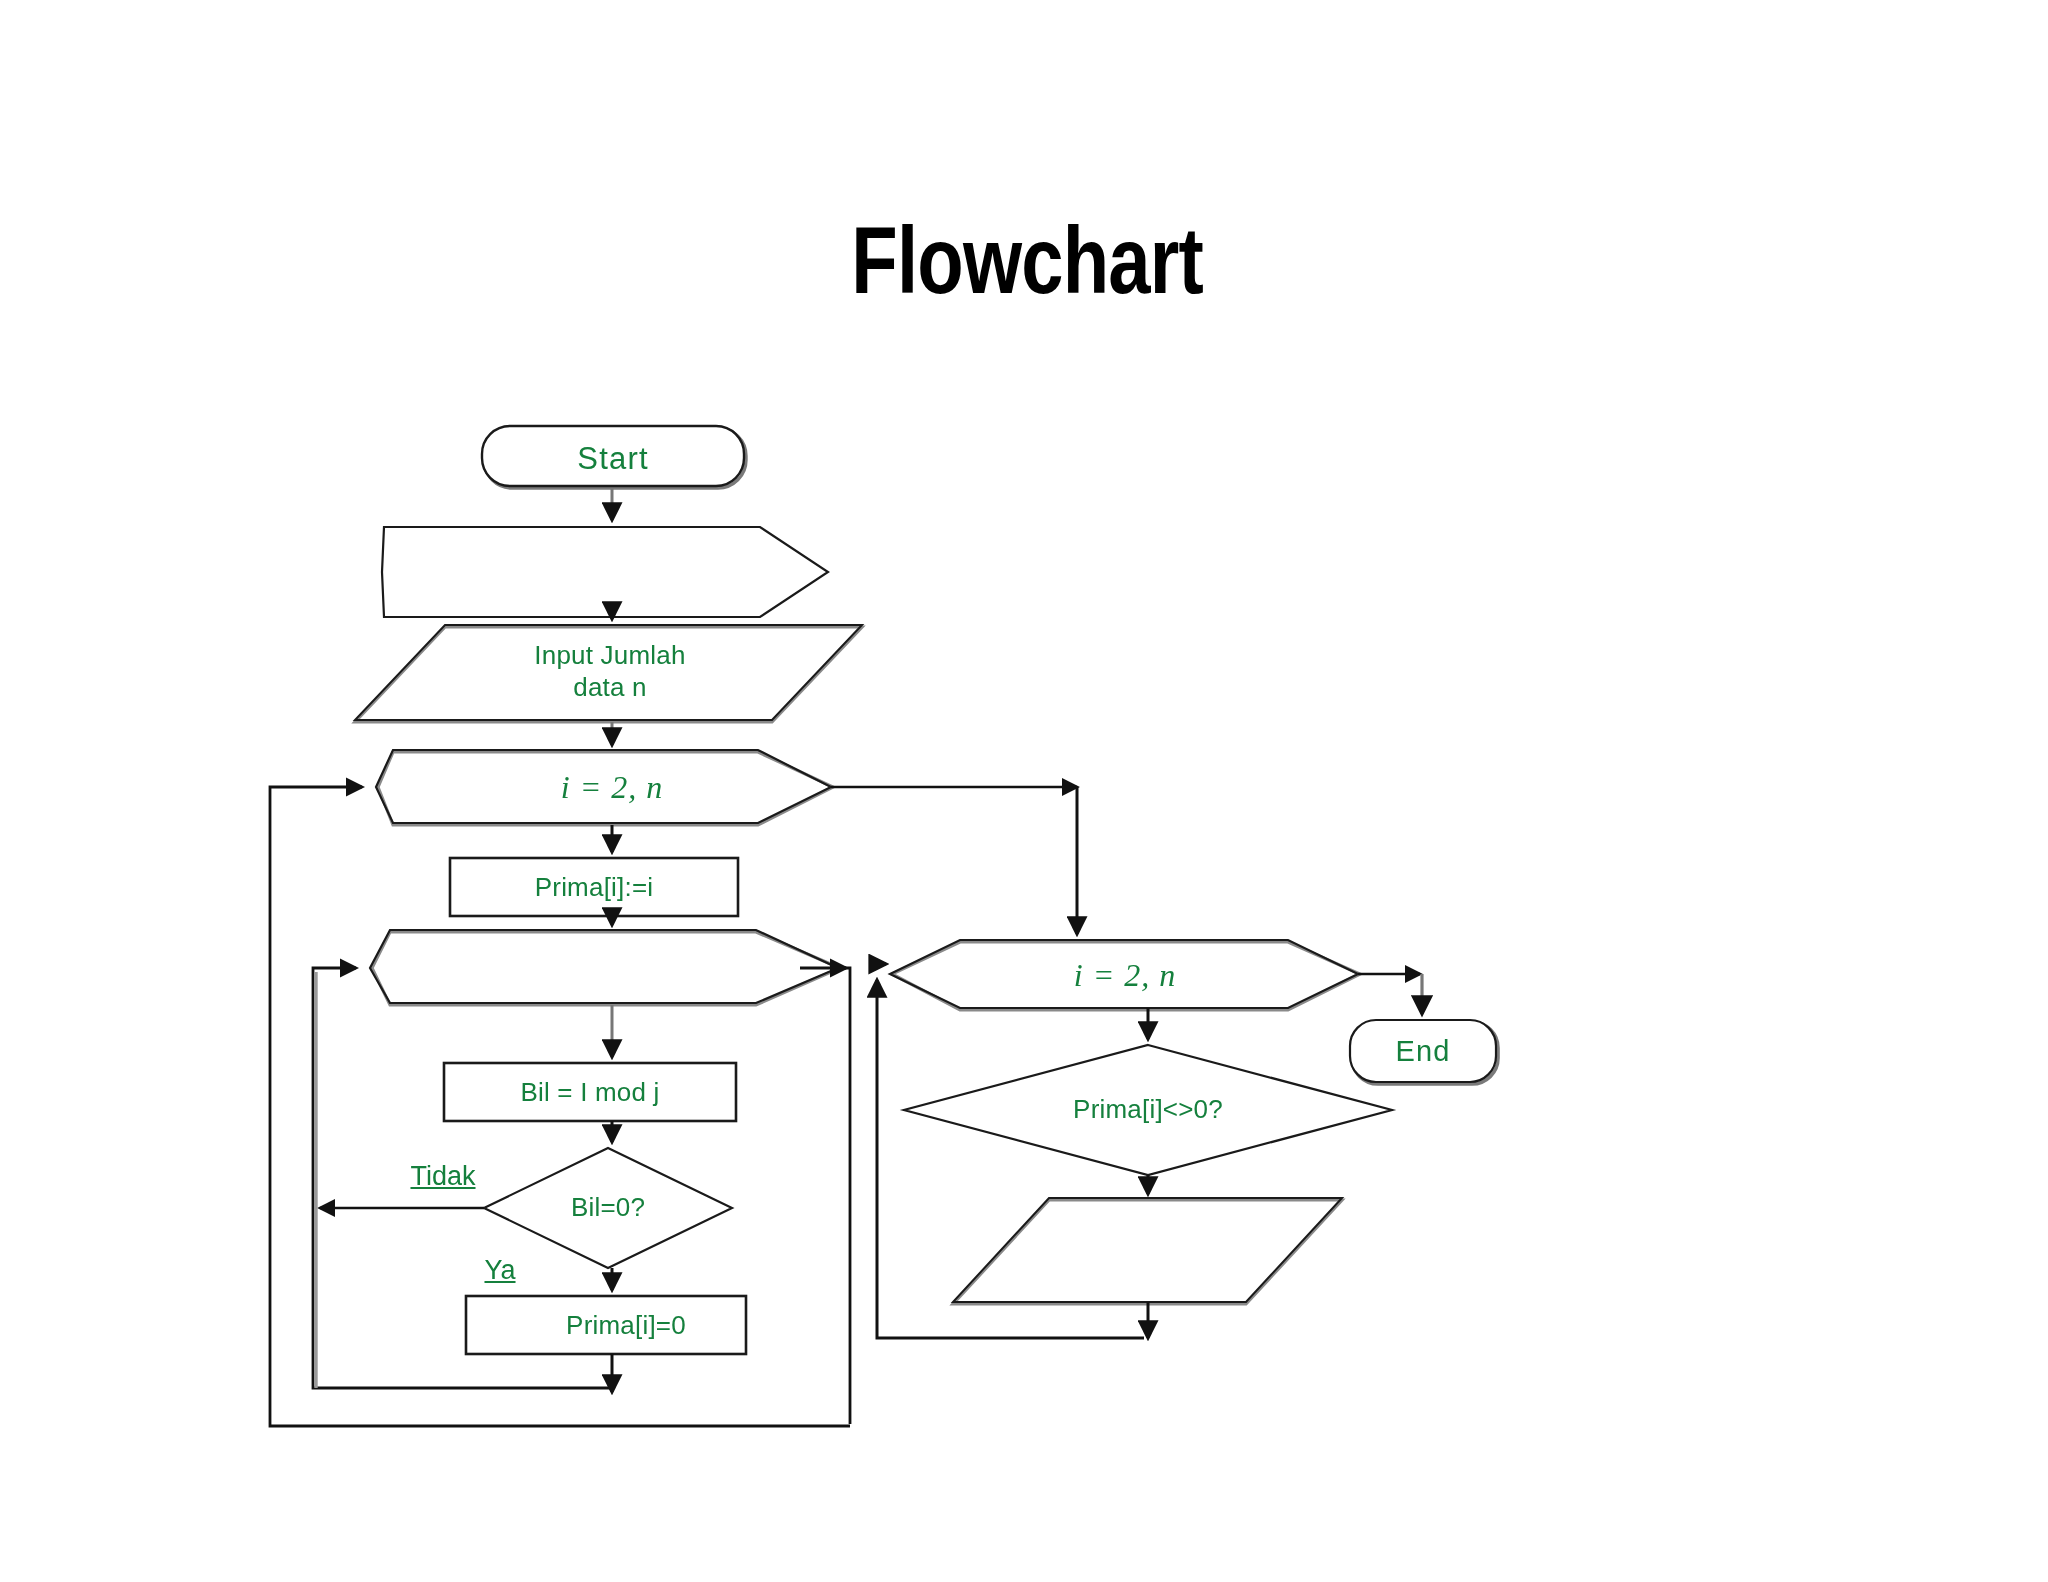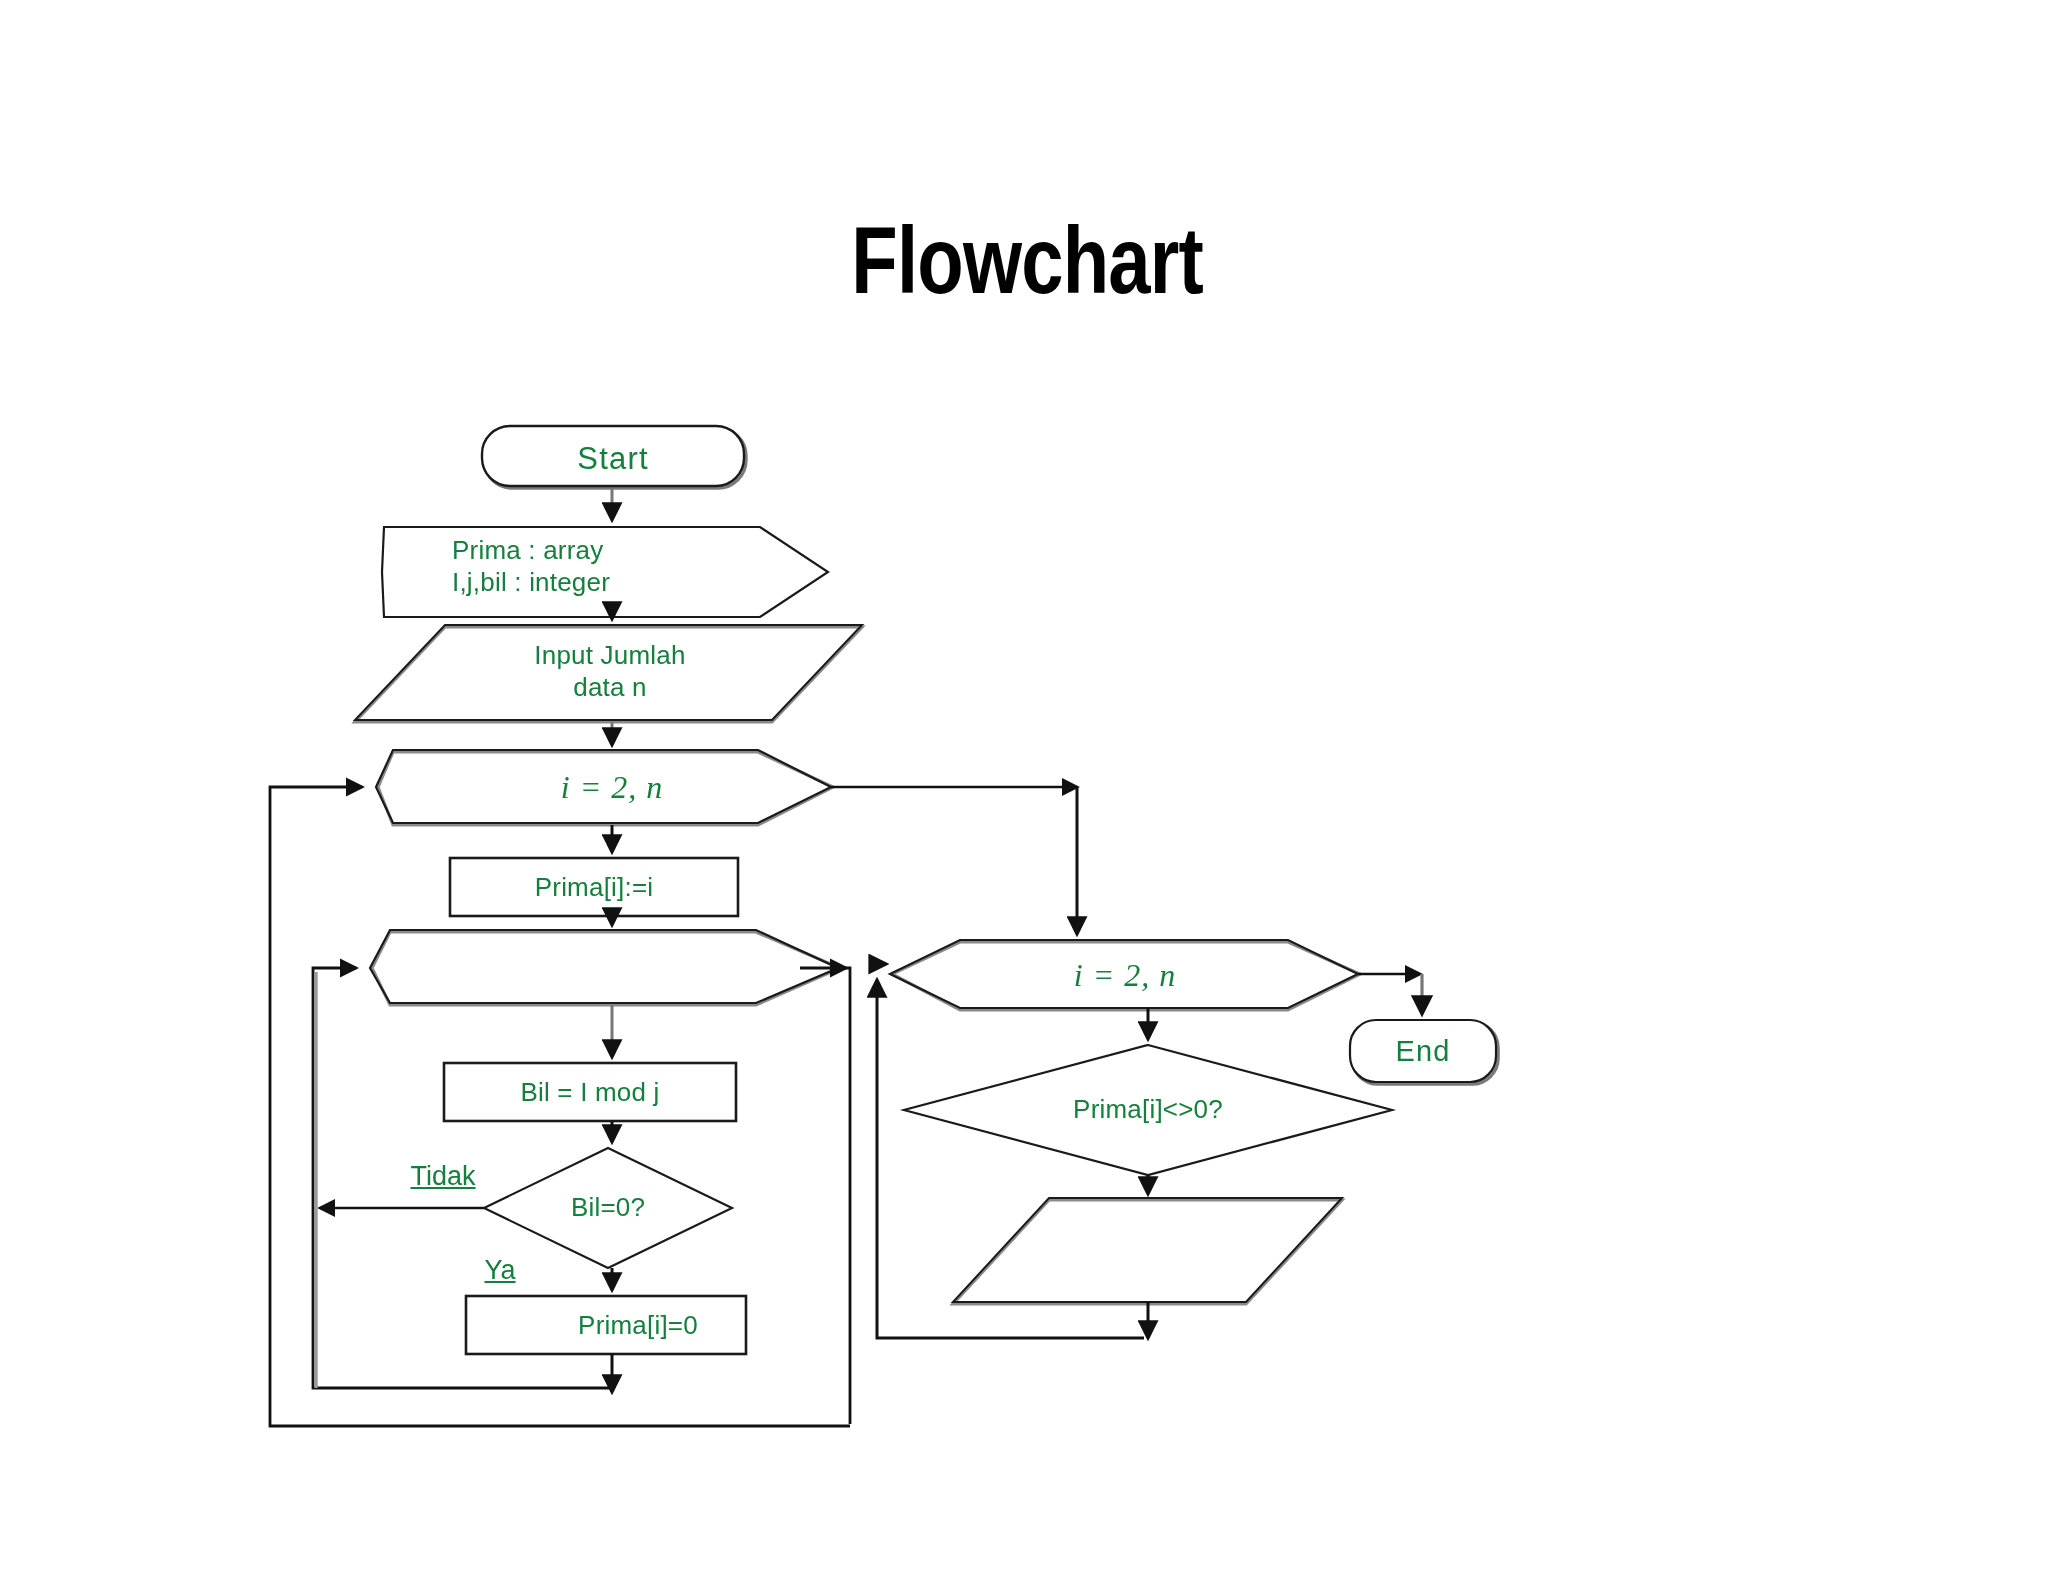--- a/index.html
+++ b/index.html
@@ -180,36 +180,34 @@
 
       <line x1="1148" y1="1302" x2="1148" y2="1338" marker-end="url(#ah)"></line>
 
       <path d="M 1144 1338 L 877 1338 L 877 980" stroke-width="3" marker-end="url(#ah)"></path>
       <path d="M 877 964 L 886 964" marker-end="url(#ah)" stroke-width="3"></path>
     </g>
   </svg>
 
   <div class="nodetext t-start" style="left:482px; top:440px; width:262px;">Start</div>
 
-  <div class="nodetext t-plain" style="left:392px; top:535px; width:440px; text-align:left; padding-left:60px; box-sizing:border-box;">Prima : array
-I,j,bil : integer</div>
 
   <div class="nodetext t-plain" style="left:395px; top:640px; width:430px;">Input Jumlah
 data  n</div>
 
   <div class="nodetext t-math" style="left:392px; top:768px; width:440px;">i = 2, n</div>
 
   <div class="nodetext t-plain" style="left:450px; top:872px; width:288px;">Prima[i]:=i</div>
 
 
   <div class="nodetext t-plain" style="left:444px; top:1077px; width:292px;">Bil =   I mod j</div>
 
   <div class="nodetext t-plain" style="left:498px; top:1192px; width:220px;">Bil=0?</div>
 
-  <div class="nodetext t-plain" style="left:466px; top:1310px; width:320px;margin-left:12px;">Prima[i]=0</div>
+  <div class="nodetext t-plain" style="left:466px; top:1310px; width:320px;">Prima[i]=0</div>
 
   <div class="nodetext t-math" style="left:950px; top:956px; width:350px;">i = 2, n</div>
 
   <div class="nodetext t-plain" style="left:1028px; top:1094px; width:240px;">Prima[i]&lt;&gt;0?</div>
 
 
   <div class="nodetext t-start" style="left:1350px; top:1034px; width:146px; font-size:29px;">End</div>
 
   <div class="nodetext t-label" style="left:378px; top:1160px; width:130px;">Tidak</div>
 

